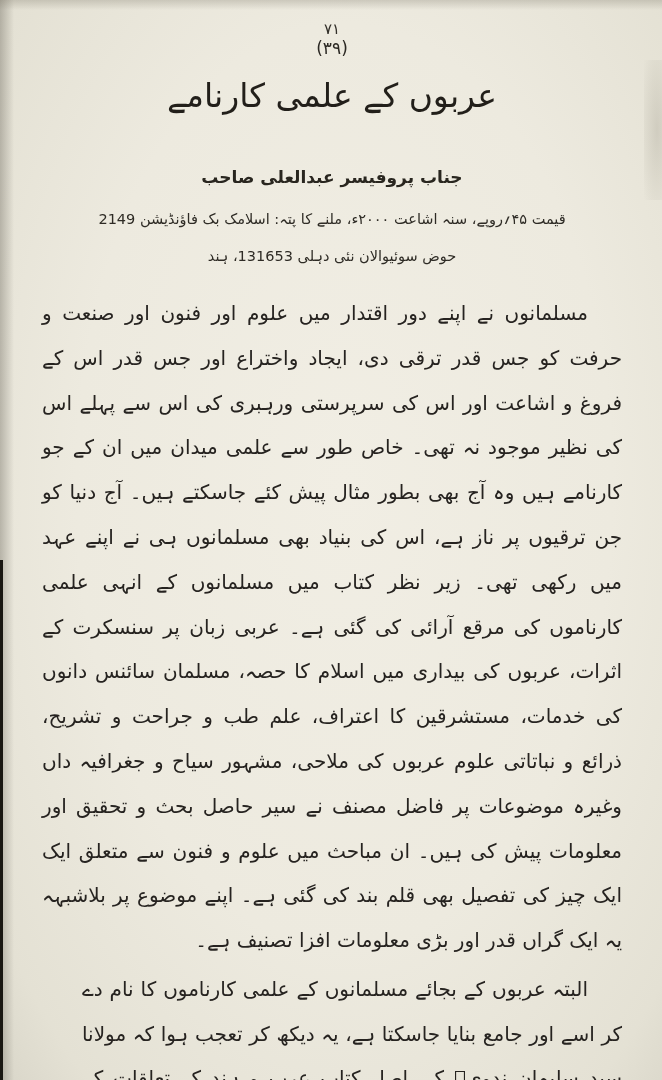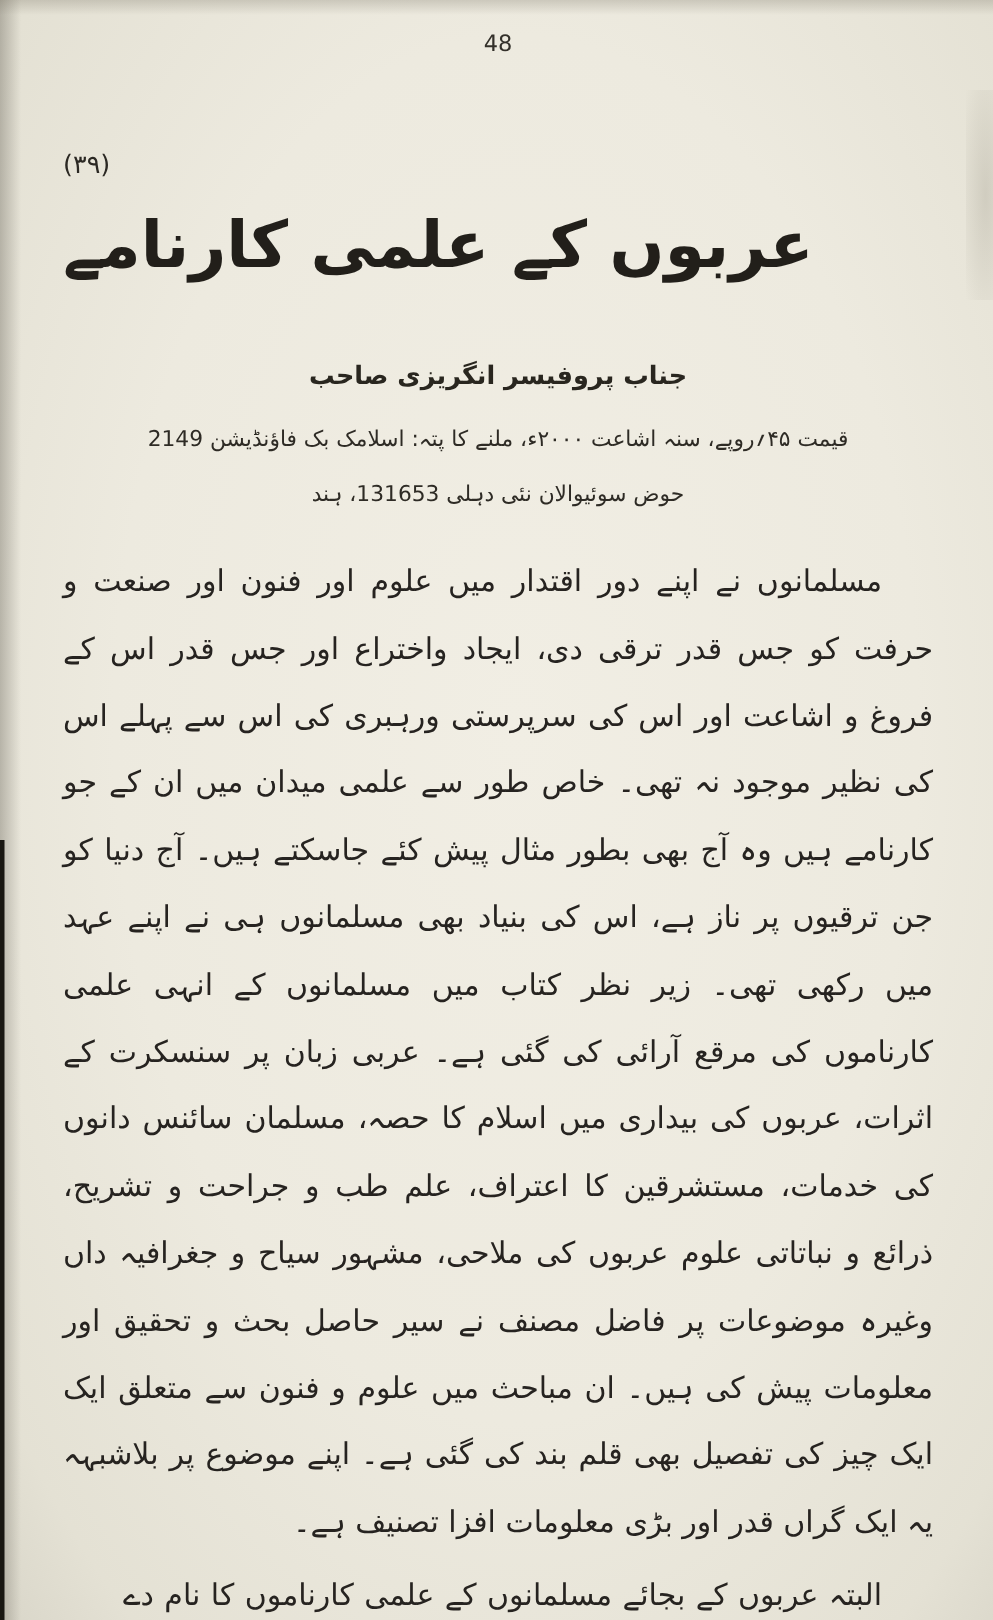--- a/index.html
+++ b/index.html
@@ -51,31 +51,30 @@
     position: relative;
     padding: 0 40px 0 42px;
   }
   .page-number {
     text-align: center;
     padding-top: 20px;
     font-size: 15px;
     color: #33302a;
   }
   .entry-number {
-    text-align: left;
-    margin-top: 62px;
+    text-align: center;
     font-size: 17px;
     letter-spacing: 1px;
     color: #2b2823;
   }
   .book-title {
-    text-align: left;
+    text-align: center;
     margin-top: 18px;
-    font-size: 43px;
-    font-weight: bold;
+    font-size: 33px;
+    font-weight: normal;
     color: #221f1a;
   }
   .meta-block {
     margin-top: 52px;
     text-align: center;
   }
   .author-line {
     font-size: 17px;
     font-weight: bold;
     color: #29261f;
@@ -106,28 +105,28 @@
 </head>
 <body>
 
 <div class="scan-page">
   <div class="edge-shadow-left"></div>
   <div class="edge-dark-strip"></div>
   <div class="edge-shadow-top"></div>
   <div class="edge-blotch"></div>
 
   <div class="content">
-    <div class="page-number">48</div>
+    <div class="page-number">۷۱</div>
 
     <div class="entry-number">(۳۹)</div>
 
     <h1 class="book-title">عربوں کے علمی کارنامے</h1>
 
     <div class="meta-block">
-      <div class="author-line">جناب پروفیسر انگریزی صاحب</div>
+      <div class="author-line">جناب پروفیسر عبدالعلی صاحب</div>
       <div class="meta-line">قیمت ۴۵؍روپے، سنہ اشاعت ۲۰۰۰ء، ملنے کا پتہ: اسلامک بک فاؤنڈیشن 2149</div>
       <div class="meta-line">حوض سوئیوالان نئی دہلی 131653، ہند</div>
     </div>
 
     <div class="body-text">
       <p>مسلمانوں نے اپنے دور اقتدار میں علوم اور فنون اور صنعت و حرفت کو جس قدر ترقی دی، ایجاد واختراع اور جس قدر اس کے فروغ و اشاعت اور اس کی سرپرستی ورہبری کی اس سے پہلے اس کی نظیر موجود نہ تھی۔ خاص طور سے علمی میدان میں ان کے جو کارنامے ہیں وہ آج بھی بطور مثال پیش کئے جاسکتے ہیں۔ آج دنیا کو جن ترقیوں پر ناز ہے، اس کی بنیاد بھی مسلمانوں ہی نے اپنے عہد میں رکھی تھی۔ زیر نظر کتاب میں مسلمانوں کے انہی علمی کارناموں کی مرقع آرائی کی گئی ہے۔ عربی زبان پر سنسکرت کے اثرات، عربوں کی بیداری میں اسلام کا حصہ، مسلمان سائنس دانوں کی خدمات، مستشرقین کا اعتراف، علم طب و جراحت و تشریح، ذرائع و نباتاتی علوم عربوں کی ملاحی، مشہور سیاح و جغرافیہ داں وغیرہ موضوعات پر فاضل مصنف نے سیر حاصل بحث و تحقیق اور معلومات پیش کی ہیں۔ ان مباحث میں علوم و فنون سے متعلق ایک ایک چیز کی تفصیل بھی قلم بند کی گئی ہے۔ اپنے موضوع پر بلاشبہہ یہ ایک گراں قدر اور بڑی معلومات افزا تصنیف ہے۔</p>
       <p>البتہ عربوں کے بجائے مسلمانوں کے علمی کارناموں کا نام دے کر اسے اور جامع بنایا جاسکتا ہے، یہ دیکھ کر تعجب ہوا کہ مولانا سید سلیمان ندویؒ کی اصل کتاب عرب و ہند کے تعلقات کے بجائے اس کے عربی ترجمہ جو ثقافۃ الہند میں شائع ہوا ہے، اس سے استفادہ کیا گیا، عرب و ہند کے تعلقات کے موضوع پر لکھنے والوں میں مورخ اسلام حضرت مولانا قاضی اطہر مبارکپوریؒ کا بھی نام اہم</p>
     </div>
   </div>
 </div>

